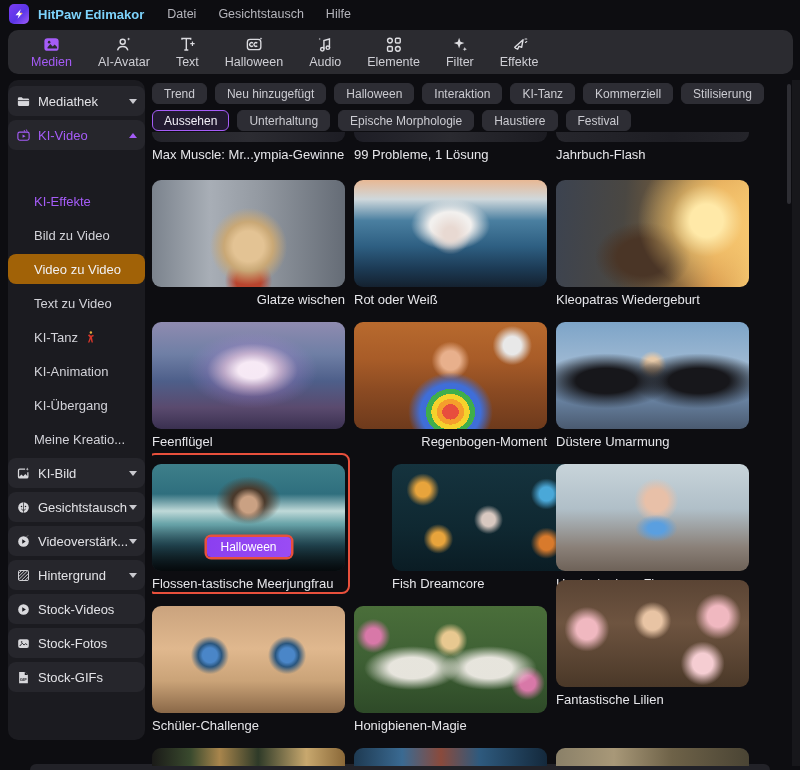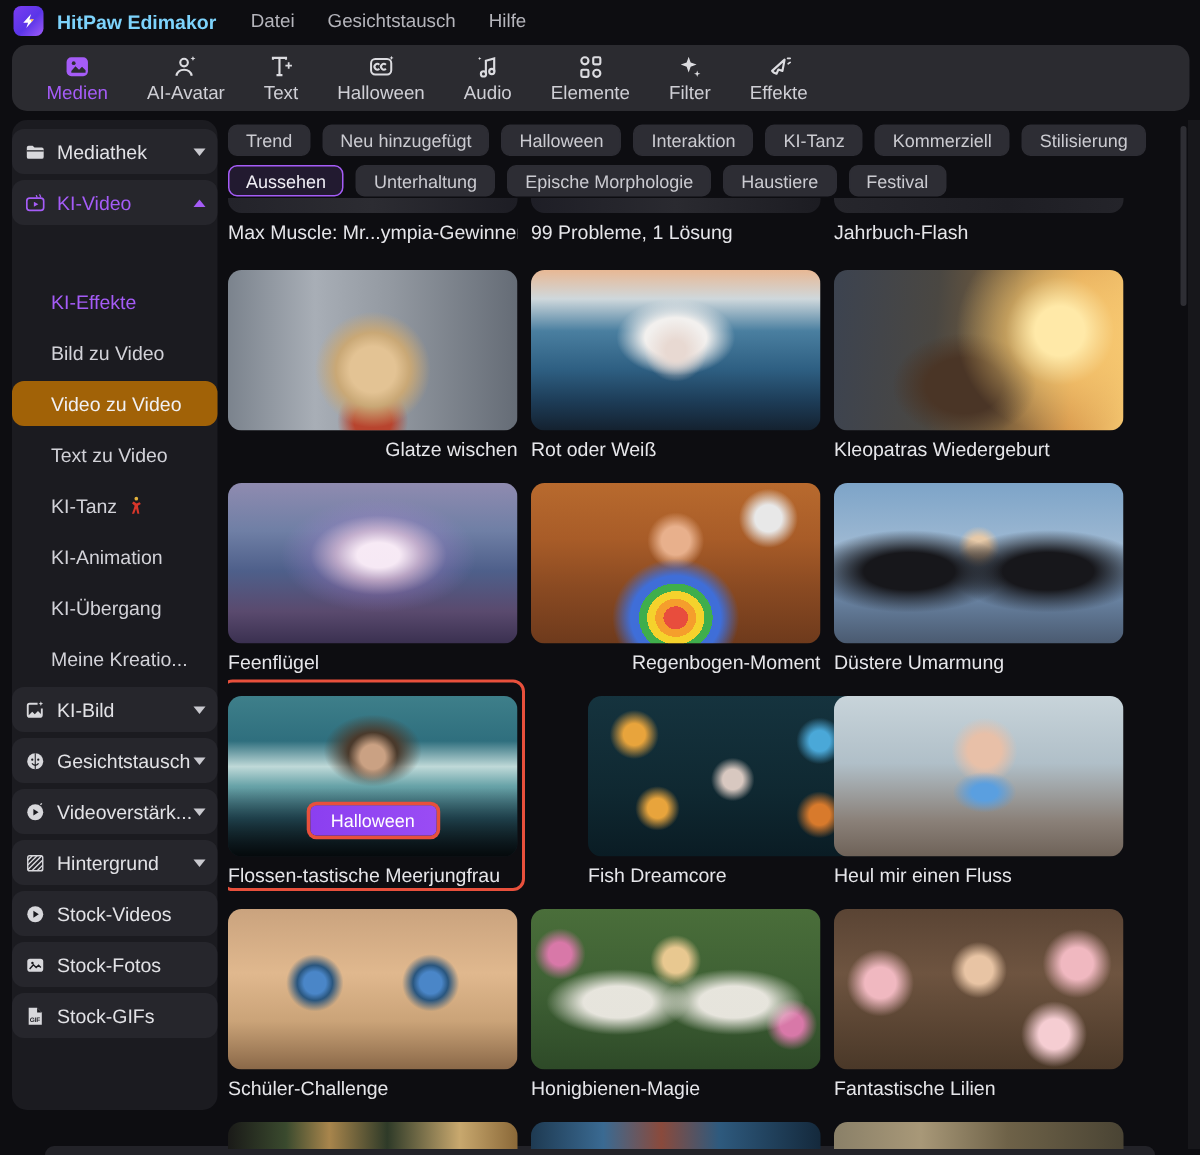--- a/index.html
+++ b/index.html
@@ -373,21 +373,21 @@
         <div class="card-title">Heul mir einen Fluss</div>
       </div>
       <div class="card" style="left: 0px; top: 526px;">
         <div class="thumb" style="background: radial-gradient(circle at 30% 46%, rgb(74, 134, 200) 0px, rgb(74, 134, 200) 5%, rgb(42, 86, 126) 8%, rgba(0, 0, 0, 0) 13%), radial-gradient(circle at 70% 46%, rgb(74, 134, 200) 0px, rgb(74, 134, 200) 5%, rgb(42, 86, 126) 8%, rgba(0, 0, 0, 0) 13%), linear-gradient(rgb(202, 163, 126) 0%, rgb(224, 184, 142) 40%, rgb(202, 163, 120) 70%, rgb(138, 104, 72) 100%);"></div>
         <div class="card-title">Schüler-Challenge</div>
       </div>
       <div class="card" style="left: 202px; top: 526px;">
         <div class="thumb" style="background: radial-gradient(at 30% 58%, rgba(245, 240, 235, 0.92) 0px, rgba(245, 240, 235, 0.92) 12%, rgba(0, 0, 0, 0) 25%), radial-gradient(at 70% 58%, rgba(245, 240, 235, 0.92) 0px, rgba(245, 240, 235, 0.92) 12%, rgba(0, 0, 0, 0) 25%), radial-gradient(circle at 50% 32%, rgb(232, 200, 144) 0px, rgb(232, 200, 144) 7%, rgba(0, 0, 0, 0) 14%), radial-gradient(circle at 10% 28%, rgb(216, 120, 168) 0px, rgb(216, 120, 168) 4%, rgba(0, 0, 0, 0) 9%), radial-gradient(circle at 90% 72%, rgb(216, 120, 168) 0px, rgb(216, 120, 168) 4%, rgba(0, 0, 0, 0) 9%), linear-gradient(rgb(74, 110, 58) 0%, rgb(62, 96, 52) 50%, rgb(46, 74, 40) 100%);"></div>
         <div class="card-title">Honigbienen-Magie</div>
       </div>
-      <div class="card" style="left: 404px; top: 526px;">
+      <div class="card" style="left: 404px; top: 500px;">
         <div class="thumb" style="background: radial-gradient(circle at 50% 38%, rgb(232, 196, 164) 0px, rgb(232, 196, 164) 8%, rgba(0, 0, 0, 0) 16%), radial-gradient(circle at 16% 46%, rgb(240, 184, 192) 0px, rgb(240, 184, 192) 6%, rgba(0, 0, 0, 0) 13%), radial-gradient(circle at 84% 34%, rgb(240, 184, 192) 0px, rgb(240, 184, 192) 6%, rgba(0, 0, 0, 0) 13%), radial-gradient(circle at 76% 78%, rgb(245, 205, 210) 0px, rgb(245, 205, 210) 6%, rgba(0, 0, 0, 0) 13%), linear-gradient(rgb(90, 68, 52) 0%, rgb(110, 84, 64) 40%, rgb(74, 56, 40) 100%);"></div>
         <div class="card-title">Fantastische Lilien</div>
       </div>
       <div class="card" style="left: 0px; top: 668px;">
         <div class="thumb" style="background: linear-gradient(90deg, rgb(26, 26, 24), rgb(58, 74, 46) 20%, rgb(168, 133, 76) 35%, rgb(46, 58, 40) 55%, rgb(200, 168, 110) 80%, rgb(138, 104, 56));"></div>
       </div>
       <div class="card" style="left: 202px; top: 668px;">
         <div class="thumb" style="background: linear-gradient(90deg, rgb(30, 58, 82), rgb(58, 106, 146) 25%, rgb(138, 74, 60) 45%, rgb(46, 90, 126) 65%, rgb(20, 41, 60));"></div>
       </div>
       <div class="card" style="left: 404px; top: 668px;">

